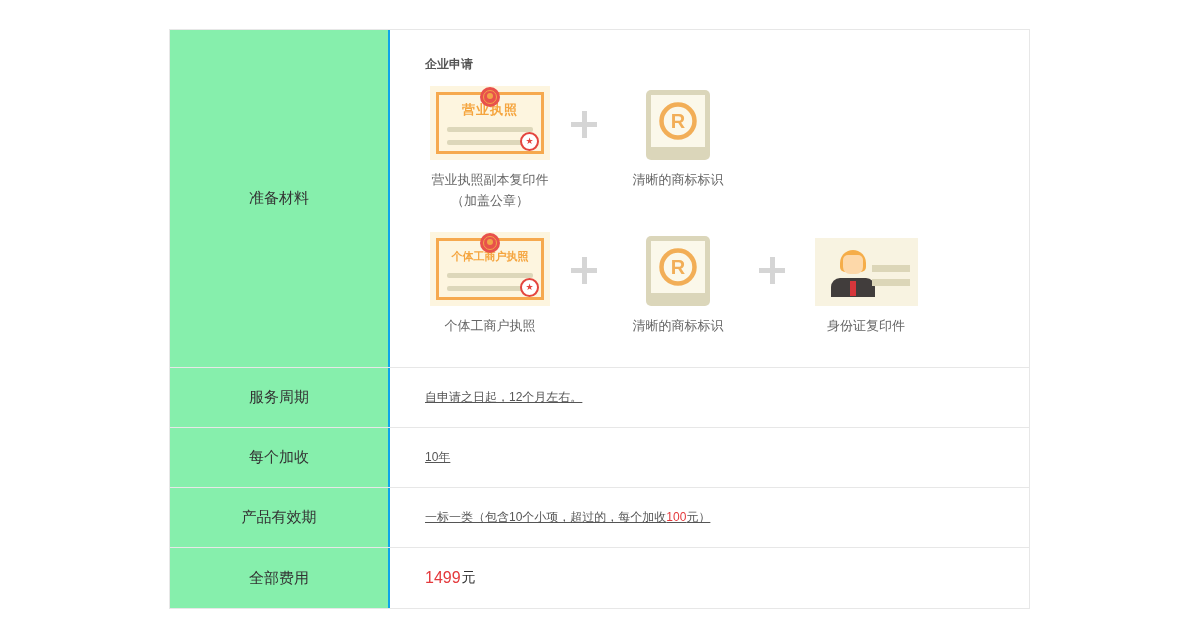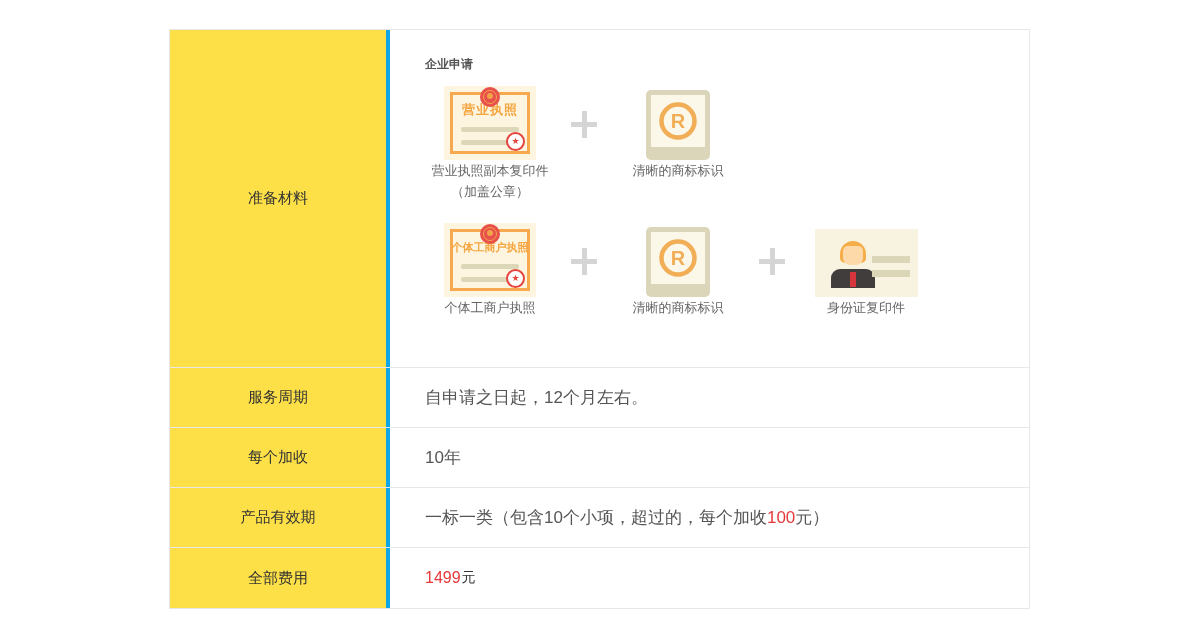--- a/index.html
+++ b/index.html
@@ -7,50 +7,50 @@
     font-family: "Liberation Sans", "DejaVu Sans", sans-serif; }
   body { position: relative; overflow: hidden; }
 
   .detail-table {
     position: absolute; left: 169px; top: 29px; width: 861px;
     border: 1px solid #e7e7e7; background: #fff;
   }
   .row { display: flex; border-bottom: 1px solid #e7e7e7; }
   .row:last-child { border-bottom: none; }
   .row-label {
-    width: 220px; flex: 0 0 220px; background: #fde047;
-    border-right: 4px solid #0ea5e9;
+    width: 220px; flex: 0 0 220px; background: #86efac;
+    border-right: 2px solid #0ea5e9;
     display: flex; align-items: center; justify-content: center;
     font-size: 15px; color: #333;
   }
   .row-content { flex: 1; display: flex; align-items: center; padding-left: 35px; }
   .info-row { height: 60px; }
-  .info-value { font-size: 17px; color: #555; }
+  .info-value { font-size: 12px; color: #555; text-decoration: underline; }
   .hl-red { color: #e4393c; }
   .price-num { font-size: 16px; color: #e4393c; }
   .price-unit { font-size: 14px; color: #333; margin-left: 1px; }
 
   
   .materials { height: 338px; }
   .materials .row-content { display: block; padding: 26px 0 0 35px; }
   .sec-title { font-size: 12px; font-weight: bold; color: #555; margin-bottom: 13px; }
   .sec-personal { margin-top: 21px; }
   .figures { display: flex; align-items: flex-start; }
   .figure { width: 130px; flex: 0 0 130px; }
   .icon-wrap { height: 74px; display: flex; align-items: flex-end; justify-content: center; }
-  .caption { font-size: 13px; color: #666; text-align: center; line-height: 21px; }
+  .caption { margin-top: 9px; font-size: 13px; color: #666; text-align: center; line-height: 21px; }
 
   
   .plus { position: relative; width: 58px; flex: 0 0 58px; height: 74px; }
   .plus::before, .plus::after { content: ""; position: absolute; background: #d5d5d5; left: 50%; }
   .plus::before { top: 36px; width: 26px; height: 5px; margin-left: -13px; }
   .plus::after  { top: 25px; width: 5px; height: 27px; margin-left: -2px; }
 
   
-  .license { position: relative; width: 92px; height: 74px; background: #fdf5df; }
+  .license { position: relative; width: 120px; height: 74px; background: #fdf5df; }
   .license-frame { position: absolute; left: 6px; right: 6px; top: 6px; bottom: 6px;
     border: 3px solid #f6a94e; }
   .license-emblem { position: absolute; top: 1px; left: 50%; margin-left: -10px;
     width: 20px; height: 20px; border-radius: 50%; background: #e8514b; z-index: 2; }
   .license-emblem::before { content: ""; position: absolute; left: 3px; top: 3px; right: 3px; bottom: 3px;
     border: 1px solid #f2a448; border-radius: 50%; }
   .license-emblem::after { content: ""; position: absolute; left: 7px; top: 6px;
     width: 6px; height: 6px; background: #f2a448; border-radius: 50%; }
   .license-title { position: absolute; top: 15px; left: 0; right: 0; text-align: center;
     color: #f5a53f; font-weight: bold; font-size: 13px; letter-spacing: 1px; }

